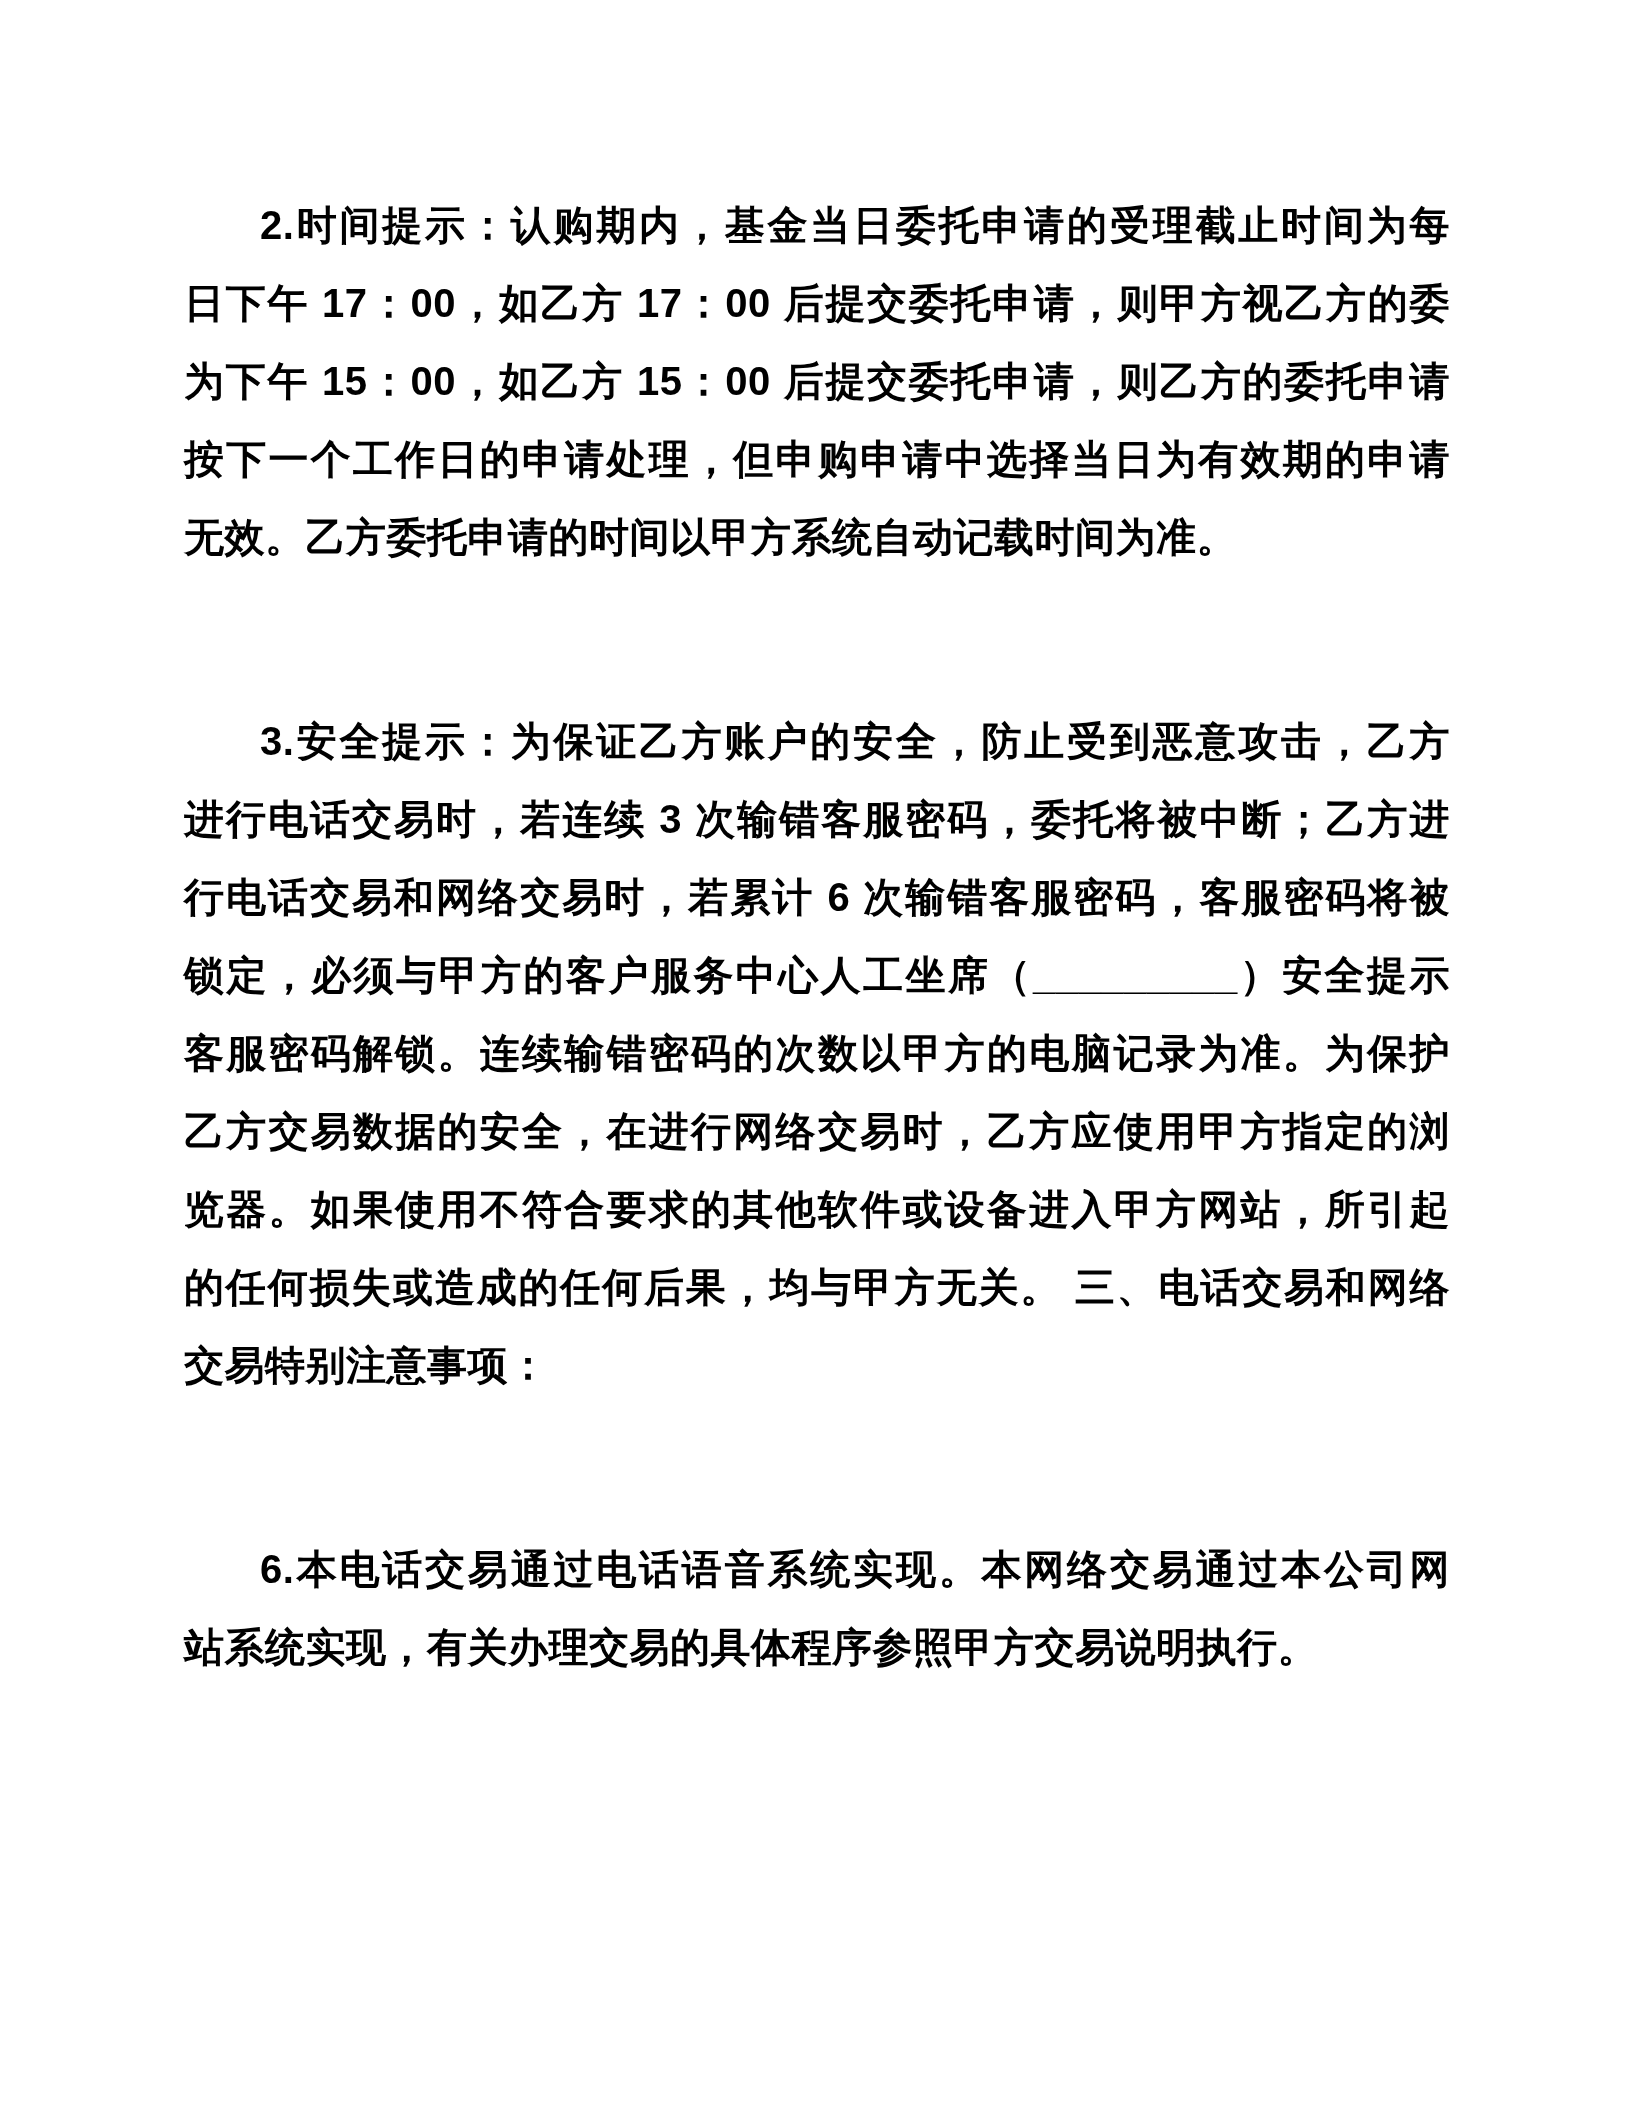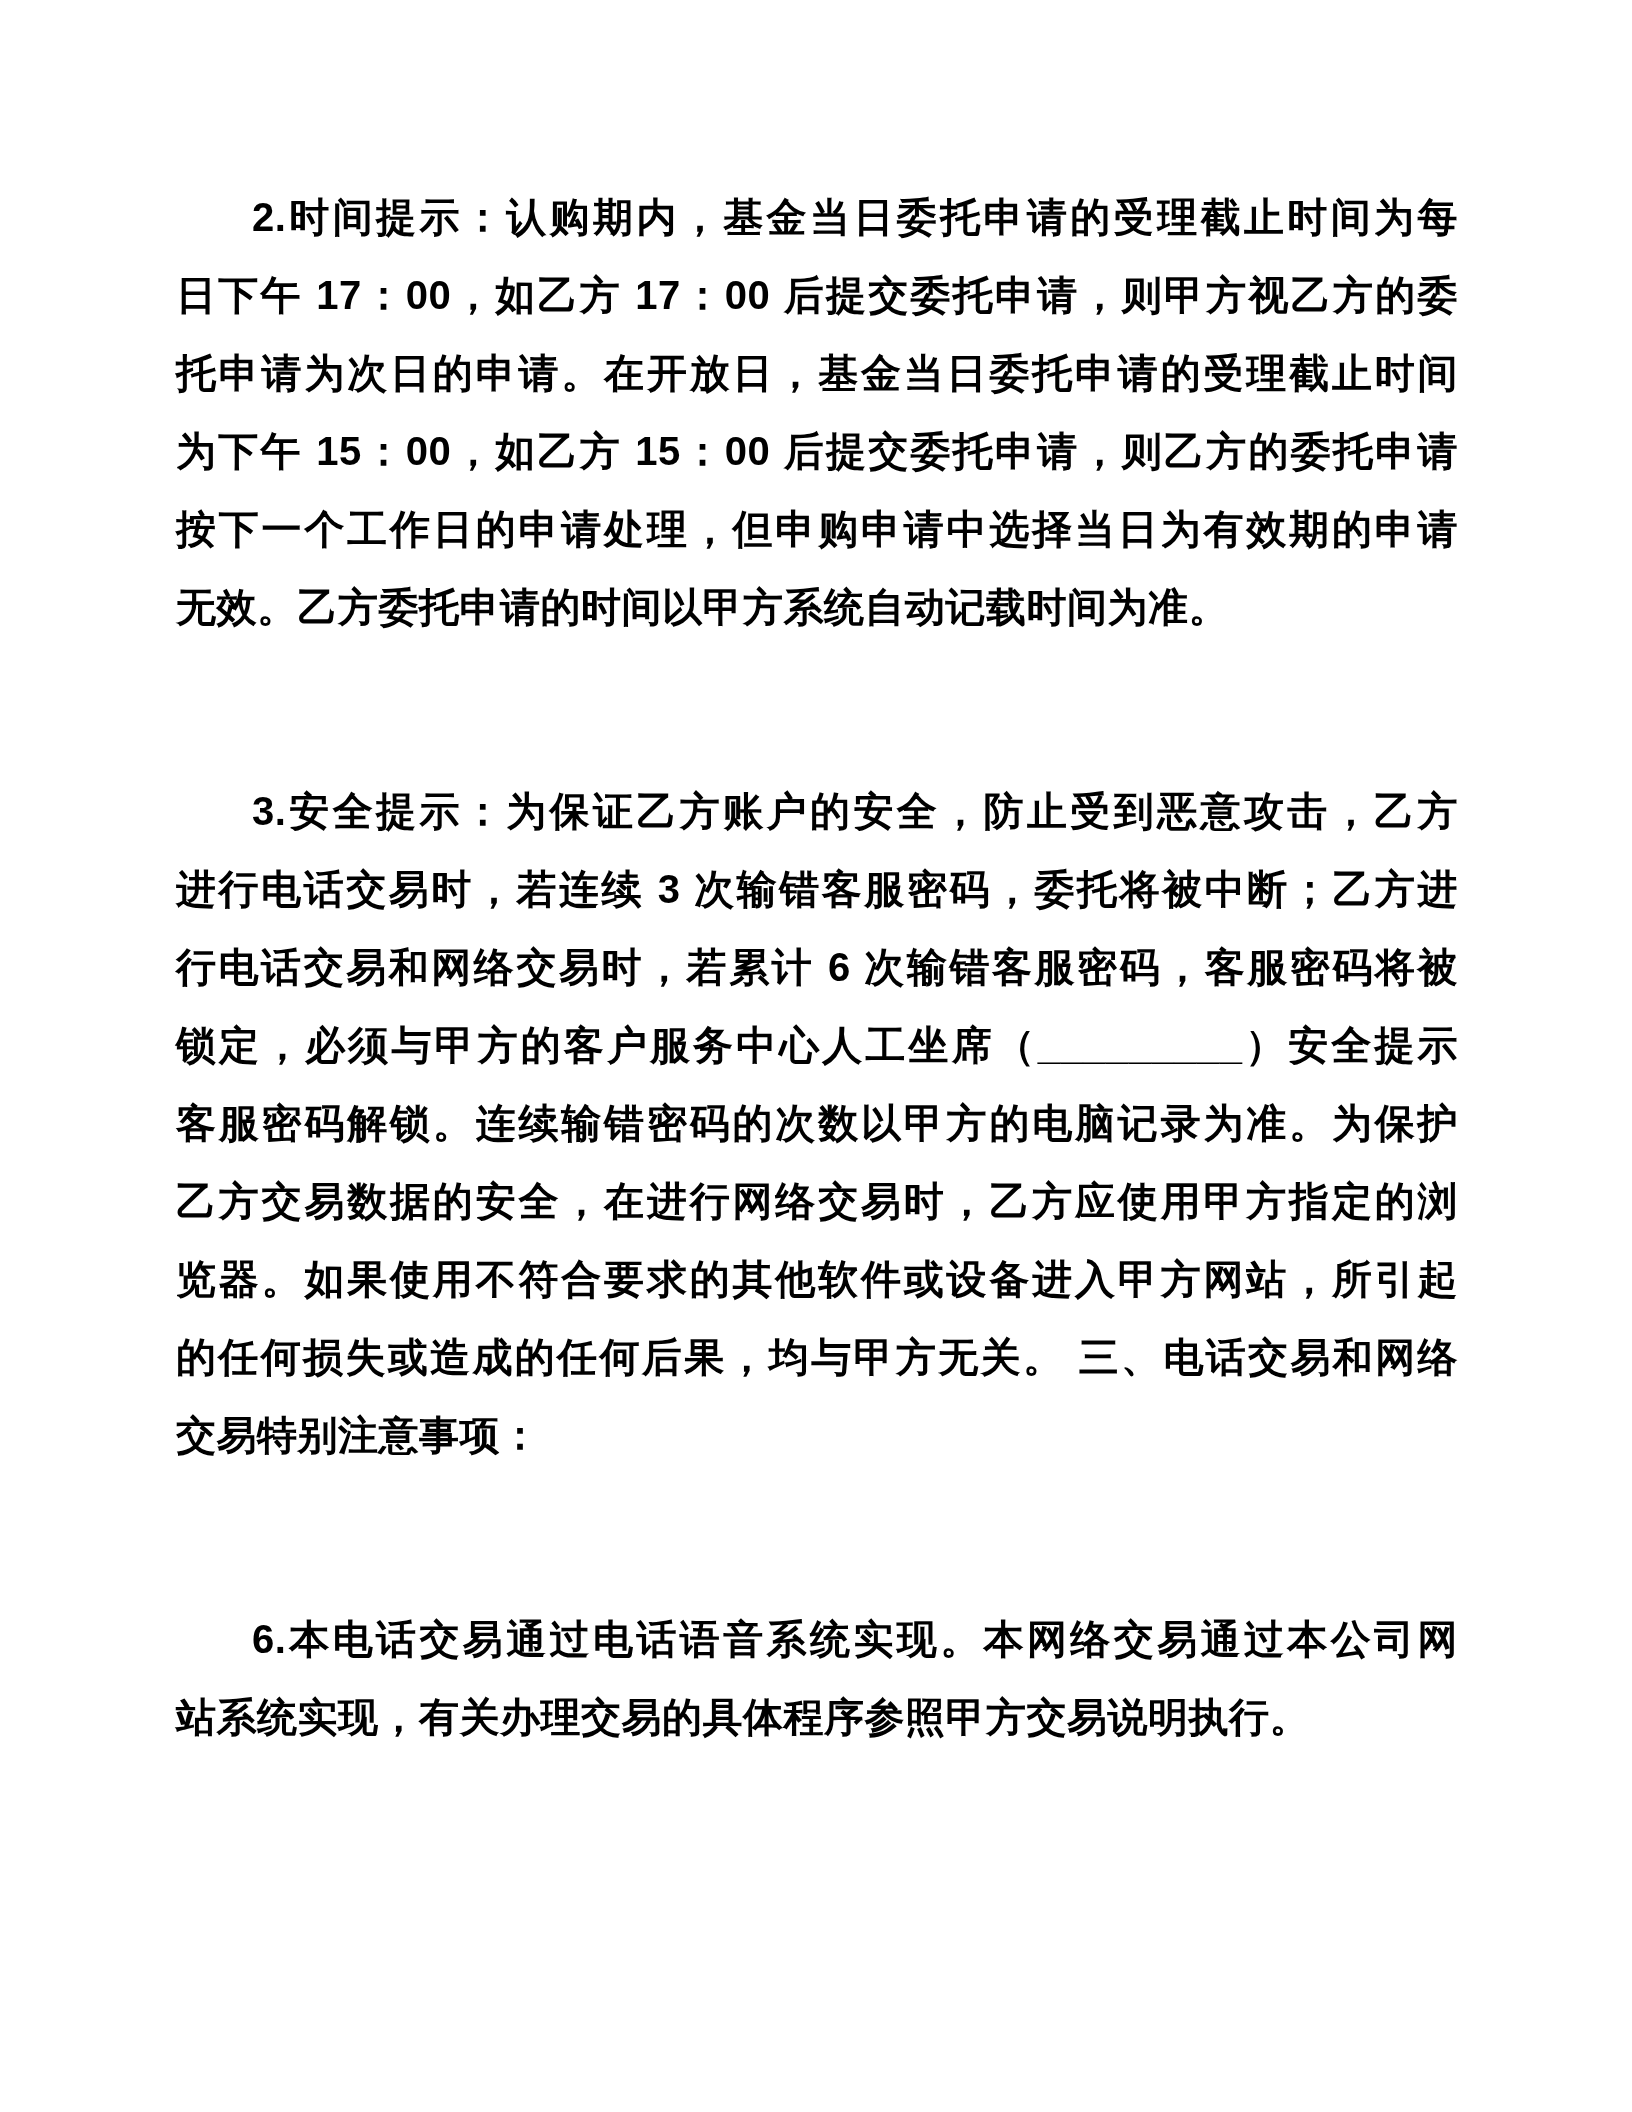--- a/index.html
+++ b/index.html
@@ -7,21 +7,21 @@
     position: relative;
     width: 1632px;
     height: 2112px;
     background: #ffffff;
     overflow: hidden;
   }
   .content {
     box-sizing: border-box;
     padding: 178px 174px 0 176px;
   }
-  .para { margin: 0; }
+  .para { margin: 8px; }
   .para + .para { margin-top: 126px; }
   .line {
     font-family: "Liberation Sans", sans-serif;
     font-weight: 700;
     font-size: 40px;
     line-height: 78px;
     color: #000000;
     text-align: justify;
     text-align-last: justify;
     -moz-text-align-last: justify;
@@ -36,21 +36,20 @@
 </style>
 </head>
 <body>
 
 <div class="page">
   <div class="content">
 
     <div class="para">
       <div class="line fill indent">2.时间提示：认购期内，基金当日委托申请的受理截止时间为每</div>
       <div class="line fill">日下午 17：00，如乙方 17：00 后提交委托申请，则甲方视乙方的委</div>
-      <div class="line fill">托申请为次日的申请。在开放日，基金当日委托申请的受理截止时间</div>
       <div class="line fill">为下午 15：00，如乙方 15：00 后提交委托申请，则乙方的委托申请</div>
       <div class="line fill">按下一个工作日的申请处理，但申购申请中选择当日为有效期的申请</div>
       <div class="line end">无效。乙方委托申请的时间以甲方系统自动记载时间为准。</div>
     </div>
 
     <div class="para">
       <div class="line fill indent">3.安全提示：为保证乙方账户的安全，防止受到恶意攻击，乙方</div>
       <div class="line fill">进行电话交易时，若连续 3 次输错客服密码，委托将被中断；乙方进</div>
       <div class="line fill">行电话交易和网络交易时，若累计 6 次输错客服密码，客服密码将被</div>
       <div class="line fill">锁定，必须与甲方的客户服务中心人工坐席（_________）安全提示</div>

